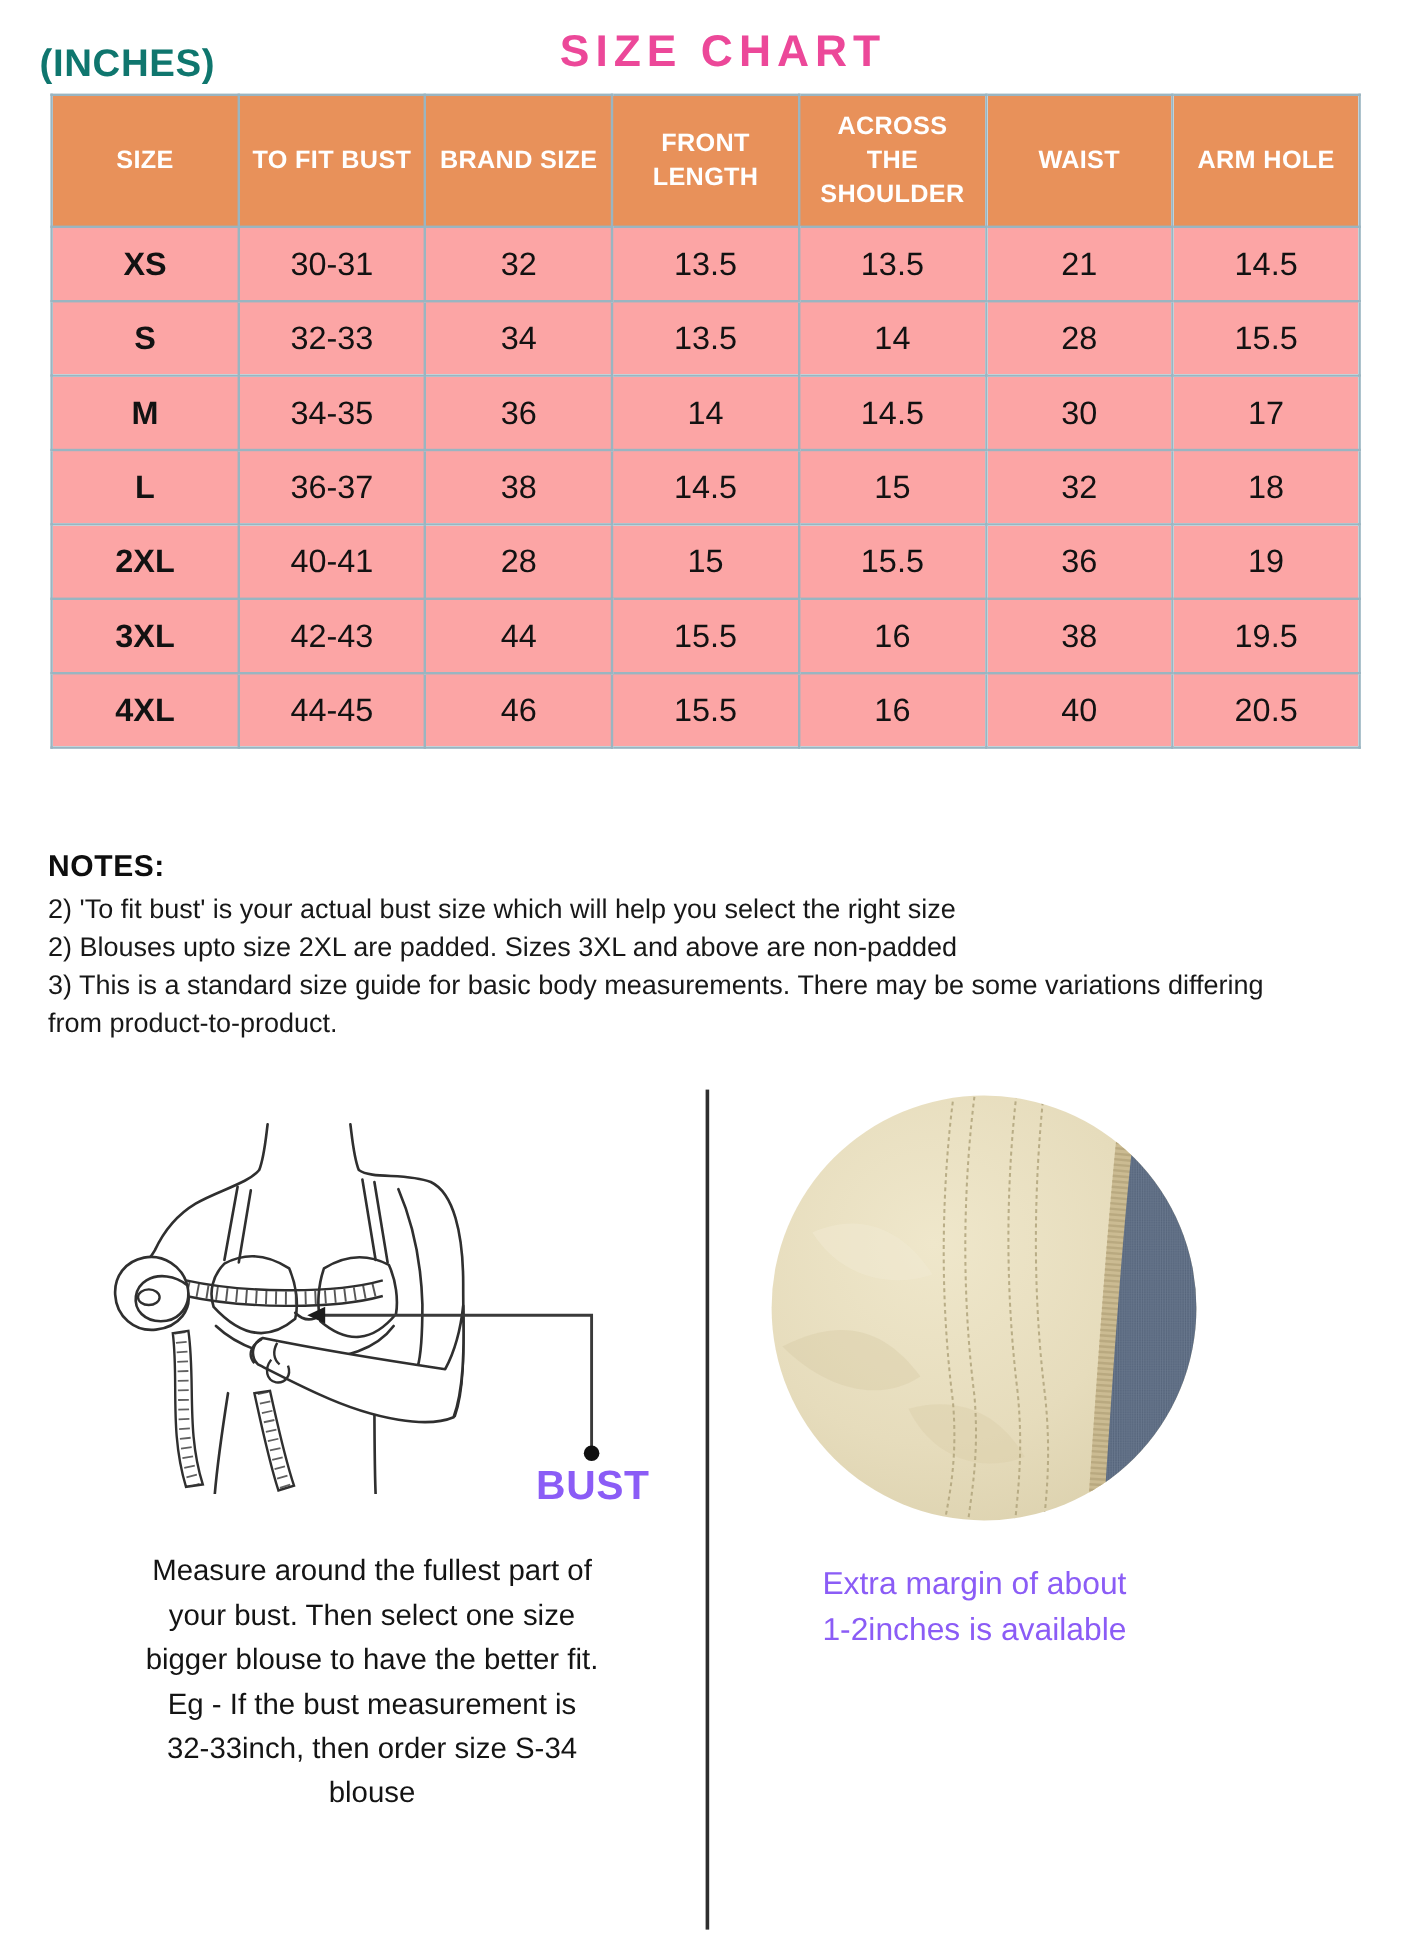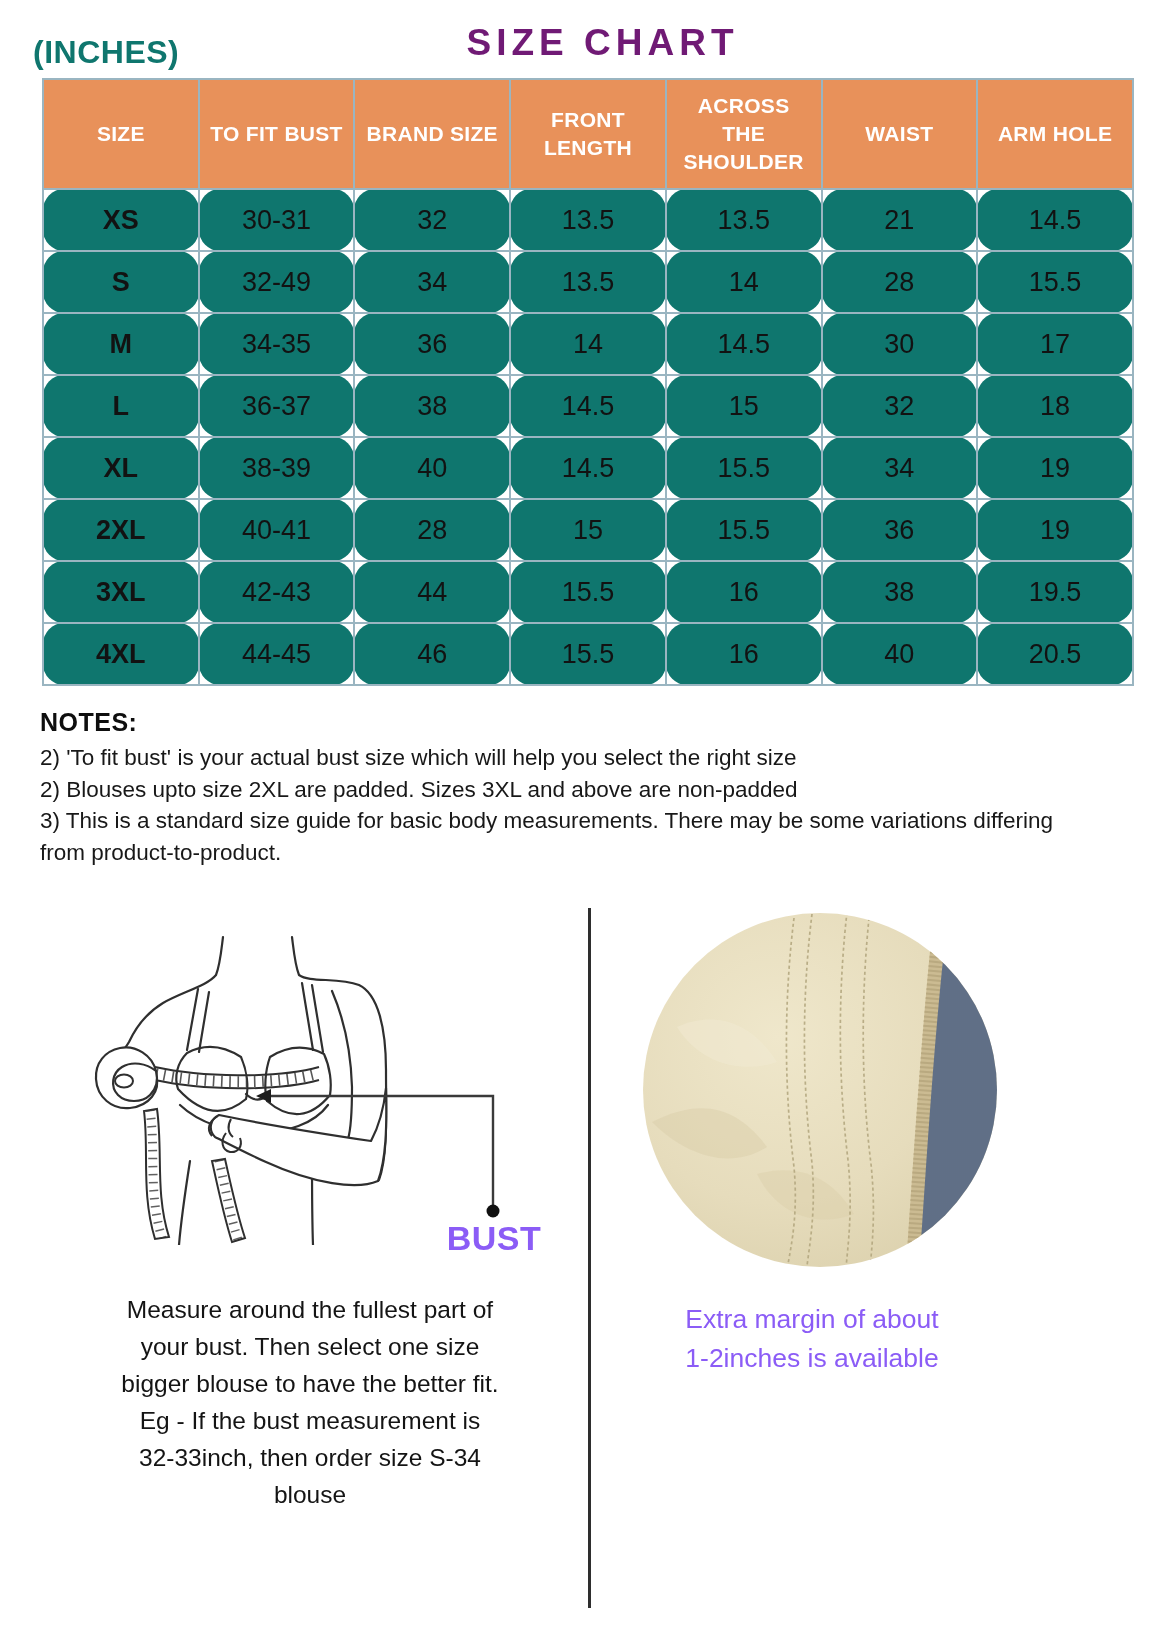--- a/index.html
+++ b/index.html
@@ -8,39 +8,39 @@
     font-family:"Liberation Sans", sans-serif; color:#161616; overflow:hidden;
   }
 
   
   .unit-label {
     position:absolute; left:33px; top:34px;
     font-size:32px; font-weight:800; letter-spacing:0.5px; color:#0f766e;
   }
   .page-title {
     position:absolute; left:0; right:0; top:22px; text-align:center;
-    font-size:37px; font-weight:800; letter-spacing:5px; color:#701a75;margin-left:36px;
+    font-size:37px; font-weight:800; letter-spacing:5px; color:#ec4899;margin-left:36px;
   }
 
   
   .size-table {
     position:absolute; left:42px; top:78px; width:1092px;
     border-collapse:collapse; table-layout:fixed;
     border:2px solid #8FA9B5;
   }
   .size-table th, .size-table td {
     border:2px solid #9AB5C1; text-align:center; vertical-align:middle;
     padding:0 10px; overflow:hidden;
   }
   .size-table thead th {
     background:#E8915A; color:#ffffff; height:108px;
     font-size:21px; font-weight:700; line-height:1.32; letter-spacing:0.3px;
   }
   .size-table tbody td {
-    height:60px; font-size:27px; color:#121212; background:#0f766e;border-radius:21px;
+    height:60px; font-size:27px; color:#121212; background:#fca5a5;
   }
   .size-table tbody td.size-col { font-weight:700; }
 
   
   .notes { position:absolute; left:40px; top:708px; width:1060px; }
   .notes-heading { font-size:25px; font-weight:800; letter-spacing:0.5px; margin-bottom:5px; color:#0e0e0e; }
   .note-line { font-size:22.5px; line-height:31.5px; color:#181818; }
 
   
   .divider { position:absolute; left:588px; top:908px; width:3px; height:700px; background:#2e2e2e; }
@@ -95,21 +95,21 @@
         <td class="size-col">XS</td>
         <td>30-31</td>
         <td>32</td>
         <td>13.5</td>
         <td>13.5</td>
         <td>21</td>
         <td>14.5</td>
       </tr>
       <tr>
         <td class="size-col">S</td>
-        <td>32-49</td>
+        <td>32-33</td>
         <td>34</td>
         <td>13.5</td>
         <td>14</td>
         <td>28</td>
         <td>15.5</td>
       </tr>
       <tr>
         <td class="size-col">M</td>
         <td>34-35</td>
         <td>36</td>
@@ -119,29 +119,20 @@
         <td>17</td>
       </tr>
       <tr>
         <td class="size-col">L</td>
         <td>36-37</td>
         <td>38</td>
         <td>14.5</td>
         <td>15</td>
         <td>32</td>
         <td>18</td>
-      </tr>
-      <tr>
-        <td class="size-col">XL</td>
-        <td>38-39</td>
-        <td>40</td>
-        <td>14.5</td>
-        <td>15.5</td>
-        <td>34</td>
-        <td>19</td>
       </tr>
       <tr>
         <td class="size-col">2XL</td>
         <td>40-41</td>
         <td>28</td>
         <td>15</td>
         <td>15.5</td>
         <td>36</td>
         <td>19</td>
       </tr>

